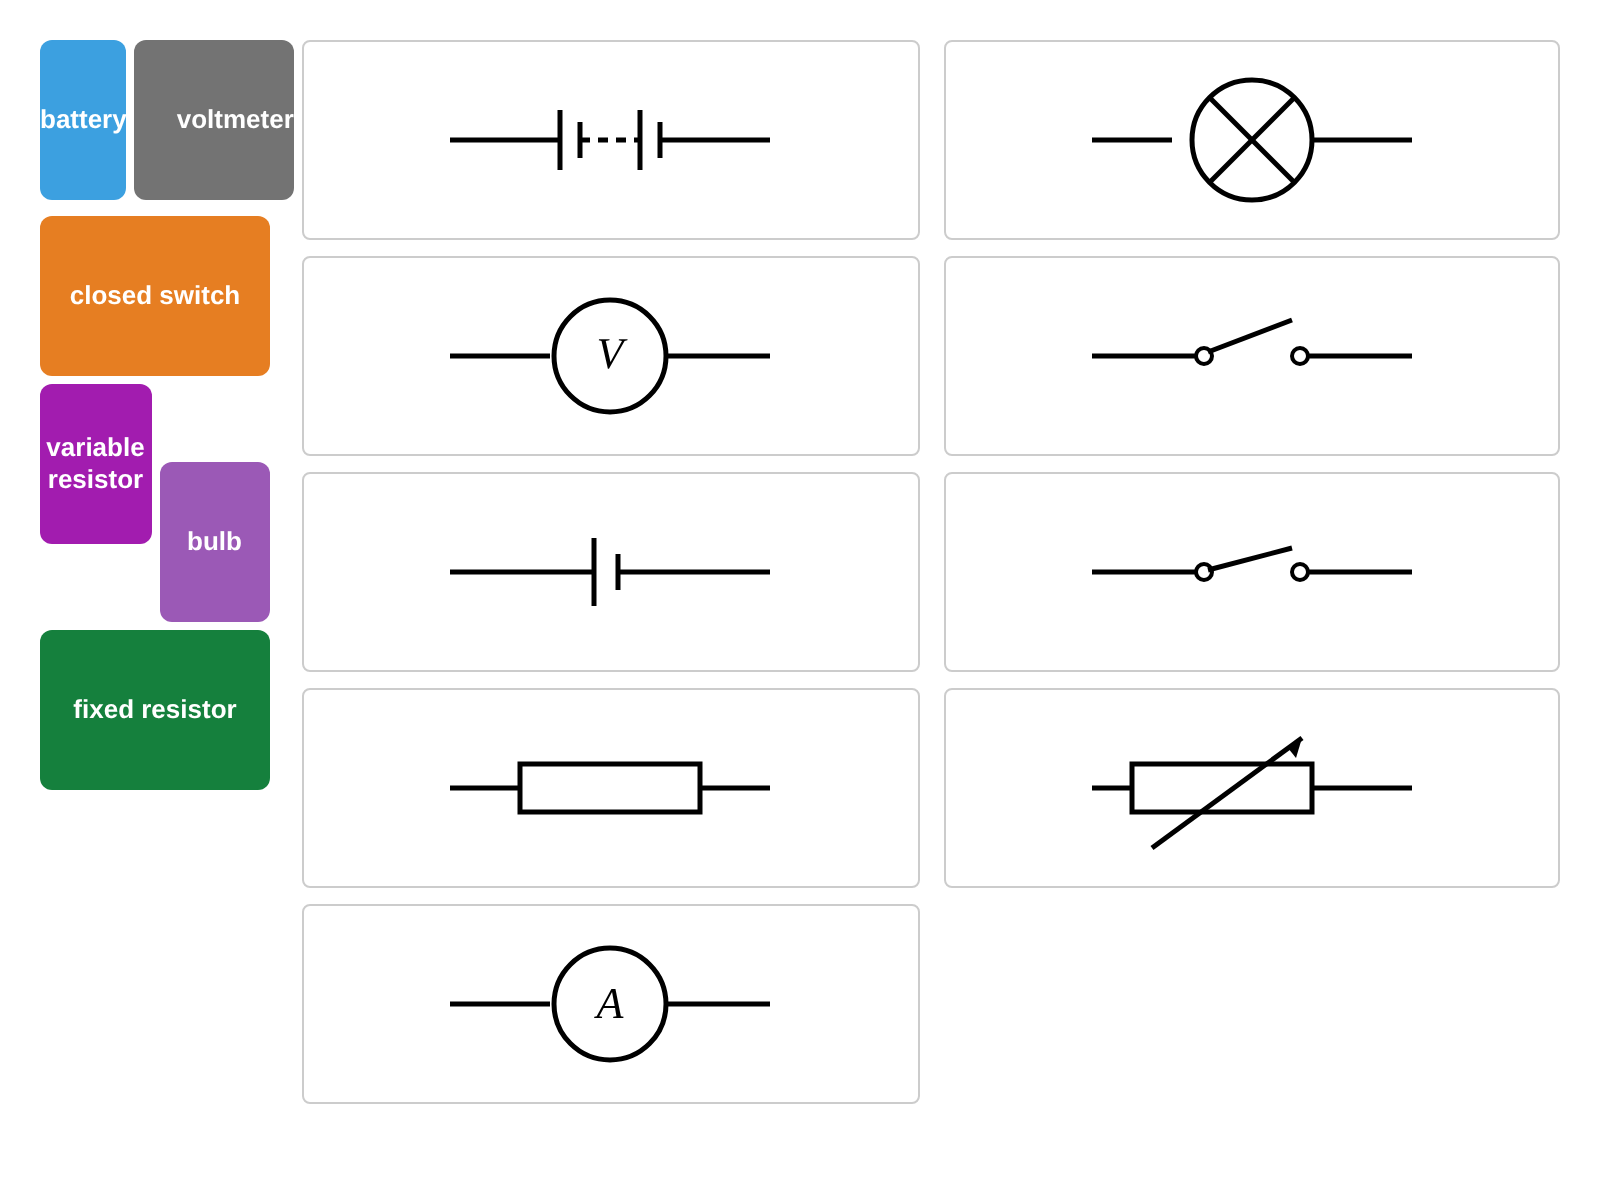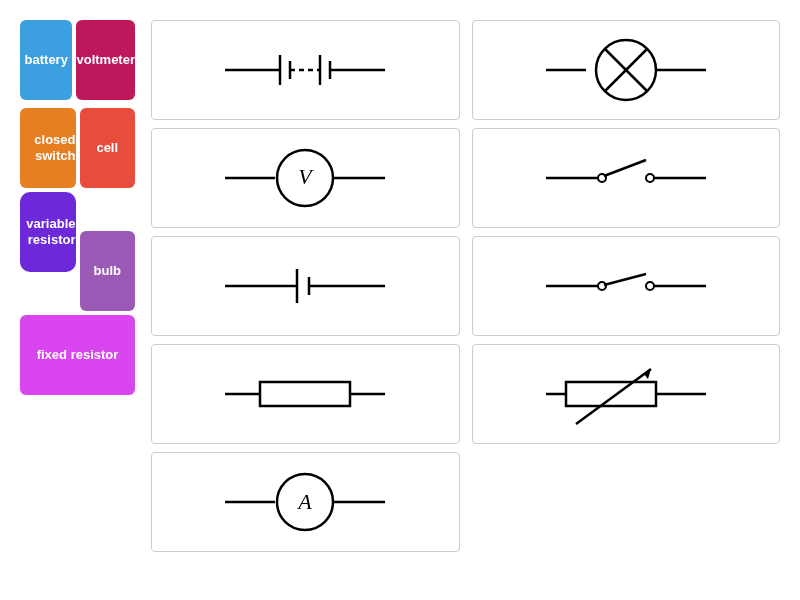--- a/index.html
+++ b/index.html
@@ -34,38 +34,38 @@
       gap: 4px;
     }
 
     .tile {
       flex: 1;
       height: 80px;
       border-radius: 6px;
       display: flex;
       align-items: center;
       justify-content: center;
-      text-align: right;
+      text-align: center;
       color: white;
       font-weight: bold;
       font-size: 13px;
       line-height: 1.2;
       cursor: pointer;
       user-select: none;
     }
 
     .tile.battery      { background: #3ca0e0; }
-    .tile.voltmeter    { background: #be185d; }
+    .tile.voltmeter    { background: #737373; padding-left: 21px; }
     .tile.open-switch  { background: #c0392b; }
     .tile.ammeter      { background: #27ae60; }
     .tile.closed-switch{ background: #e67e22; }
     .tile.cell         { background: #e74c3c; }
-    .tile.variable-resistor { background: #6d28d9; border-radius: 10px; }
+    .tile.variable-resistor { background: #a21caf; }
     .tile.bulb         { background: #9b59b6; margin-top: 39px; }
-    .tile.fixed-resistor { background: #d946ef; width: 100%; }
+    .tile.fixed-resistor { background: #15803d; width: 100%; }
 
     
     .symbols-container {
       display: flex;
       gap: 12px;
       flex: 1;
     }
 
     .symbol-column {
       display: flex;
@@ -96,21 +96,20 @@
 
   <div class="left-panel">
     <div class="tile-row">
       <div class="tile battery">battery</div>
       <div class="tile voltmeter">voltmeter</div>
     </div>
     <div class="tile-row">
     </div>
     <div class="tile-row">
       <div class="tile closed-switch">closed switch</div>
-      <div class="tile cell">cell</div>
     </div>
     <div class="tile-row">
       <div class="tile variable-resistor">variable resistor</div>
       <div class="tile bulb">bulb</div>
     </div>
     <div class="tile-row">
       <div class="tile fixed-resistor" style="width:100%;">fixed resistor</div>
     </div>
   </div>
 

